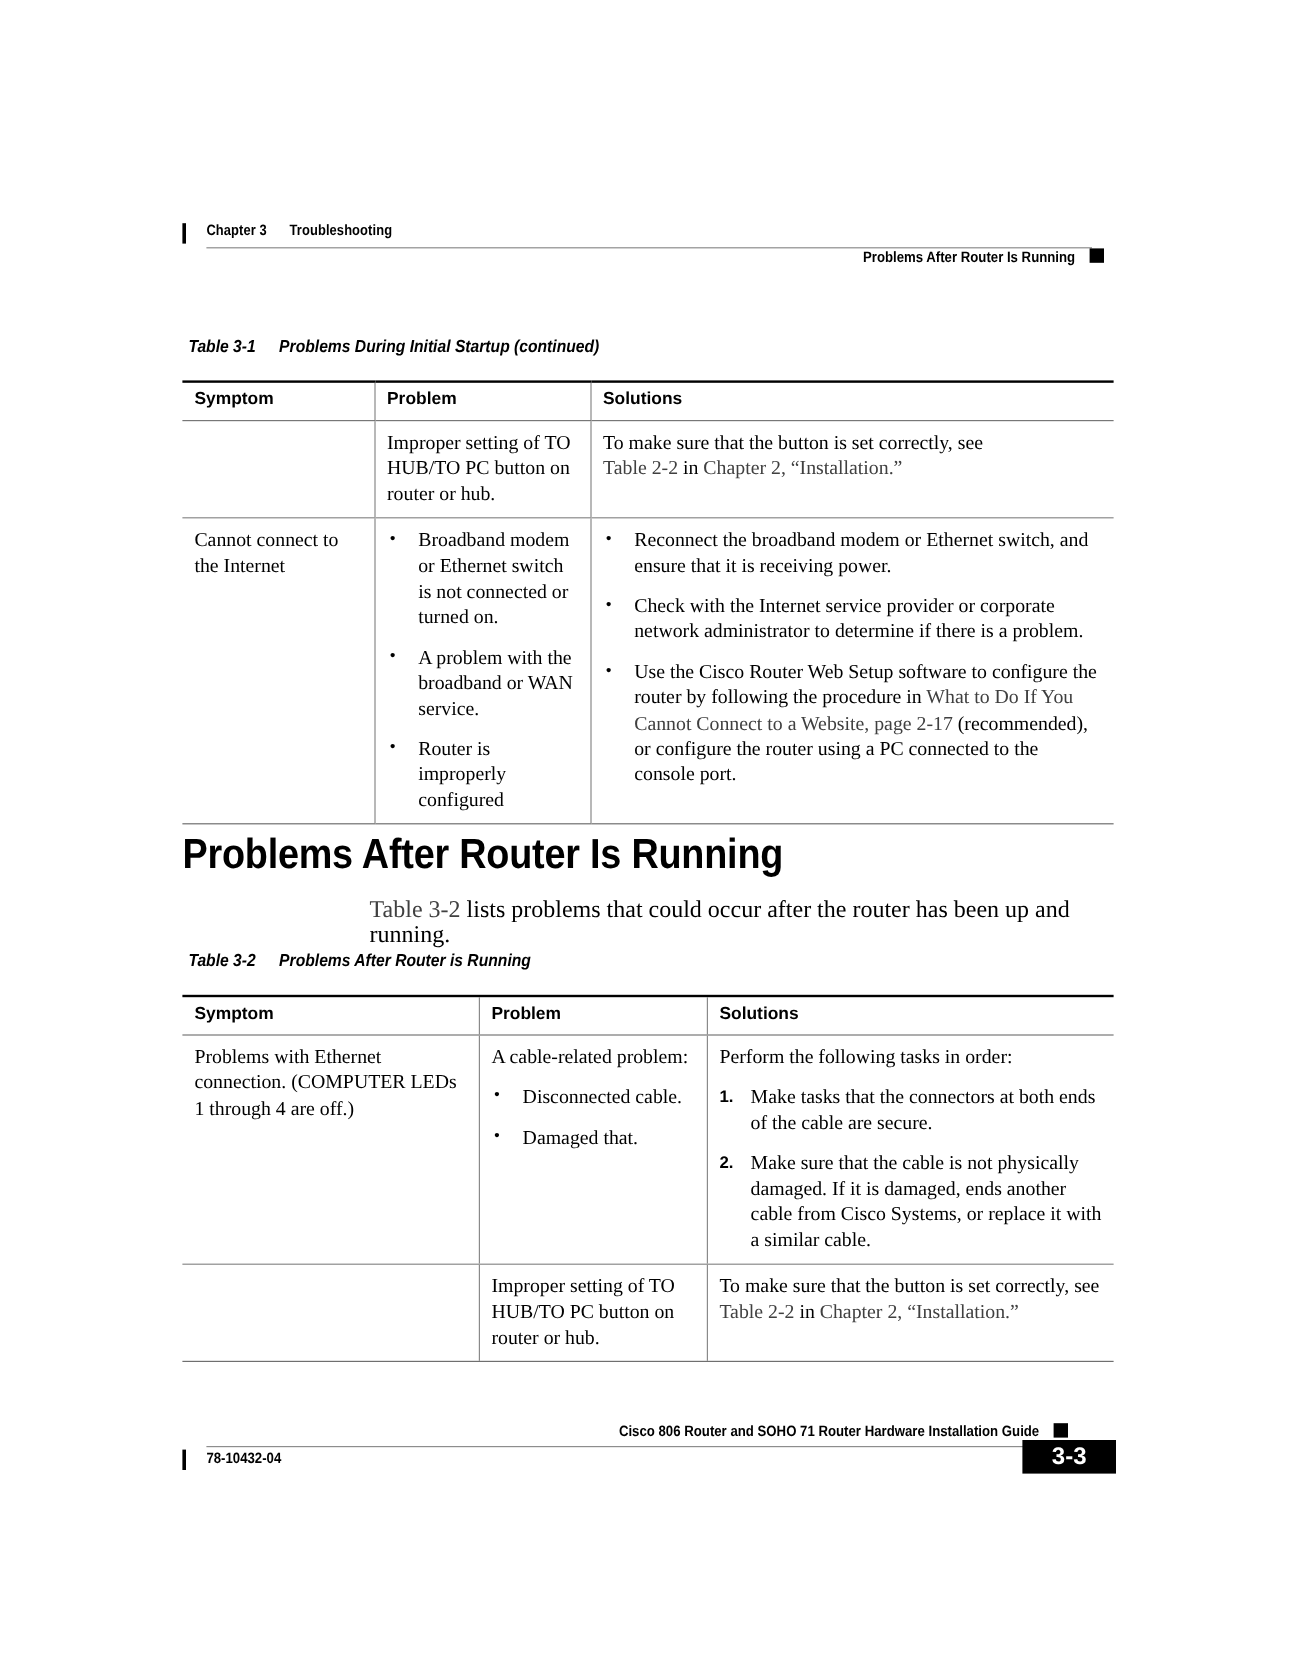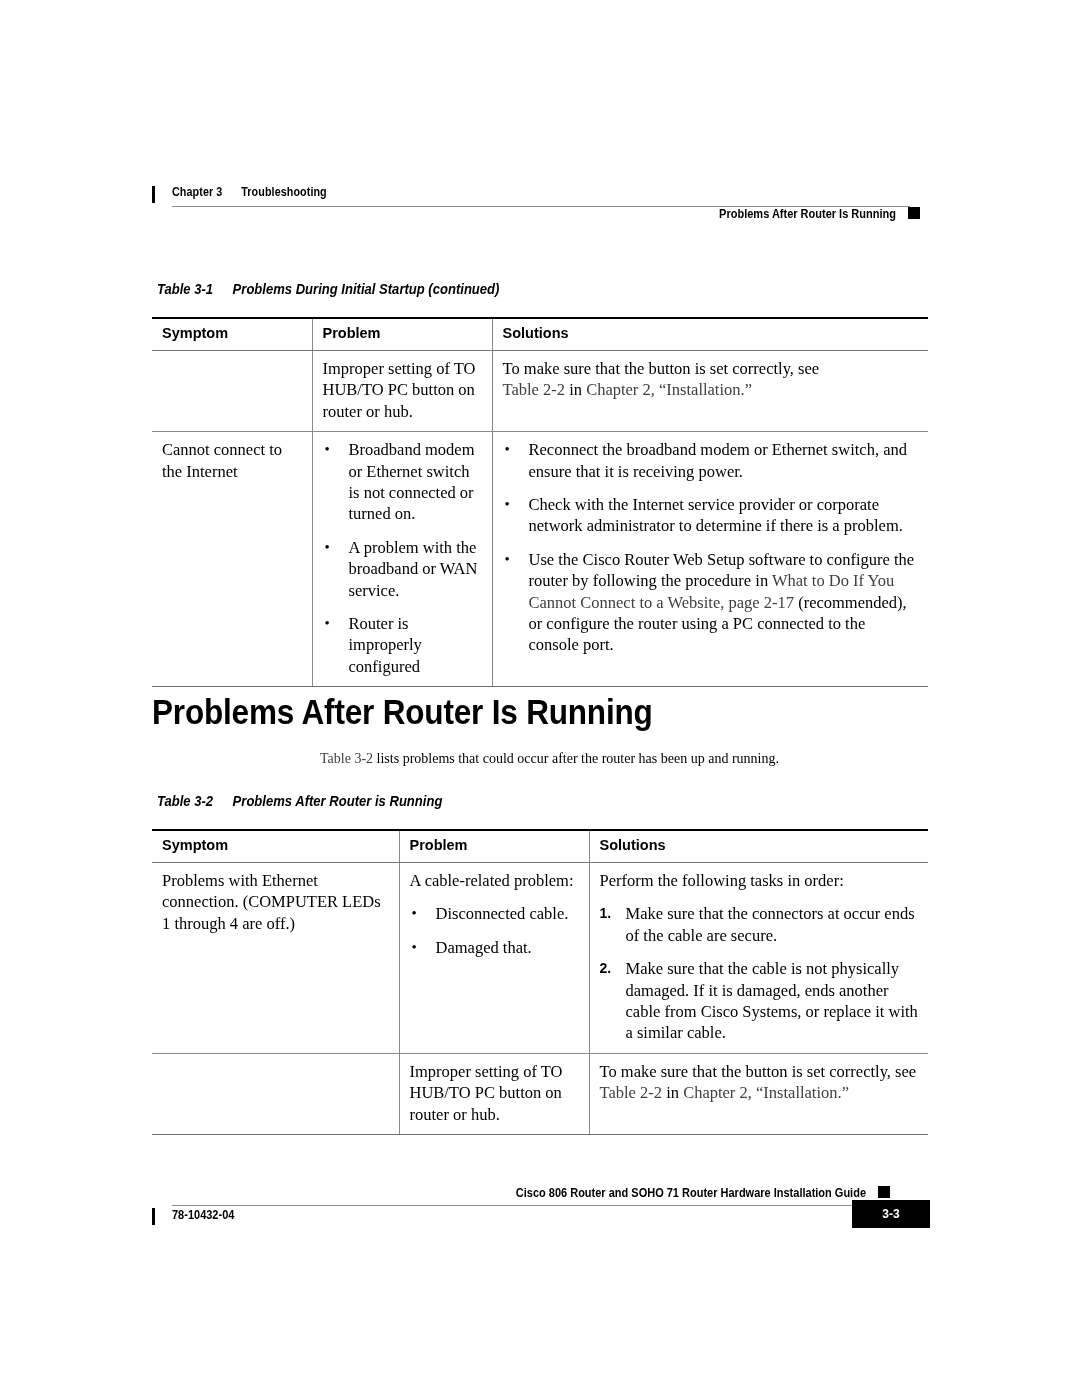--- a/index.html
+++ b/index.html
@@ -166,24 +166,24 @@
     font-weight: bold;
     font-size: 35px;
     letter-spacing: -0.2px;
     white-space: nowrap;
     transform: scaleX(0.9);
     transform-origin: left center;
   }
 
   .intro {
     position: absolute;
-    left: 320px;
+    left: 308px;
     top: 748px;
     width: 612px;
-    font-size: 14px;
+    font-size: 20px;
     line-height: 21px;
   }
 
   
   .foot {
     position: absolute;
     left: 152px;
     top: 1186px;
     width: 776px;
     height: 46px;
@@ -237,21 +237,21 @@
   .foot-pagebox {
     position: absolute;
     right: -2px;
     top: 14px;
     width: 78px;
     height: 28px;
     background: #000;
     color: #fff;
     font-family: "Liberation Sans Narrow", "Liberation Sans", sans-serif;
     font-weight: bold;
-    font-size: 12px;
+    font-size: 20px;
     text-align: center;
     line-height: 28px;
   }
 </style>
 </head>
 <body>
 
 <div class="page">
 
   <div class="runhead">
@@ -343,21 +343,21 @@
         <td class="colsep">
           <p class="lead">A cable-related problem:</p>
           <ul class="b">
             <li><span class="mk">•</span><span>Disconnected cable.</span></li>
             <li><span class="mk">•</span><span>Damaged that.</span></li>
           </ul>
         </td>
         <td class="colsep">
           <p class="lead">Perform the following tasks in order:</p>
           <ol class="n">
-            <li><span class="mk">1.</span><span>Make sure that the connectors at occur ends of the cable are secure.</span></li>
+            <li><span class="mk">1.</span><span>Make tasks that the connectors at both ends of the cable are secure.</span></li>
             <li><span class="mk">2.</span><span>Make sure that the cable is not physically damaged. If it is damaged, ends another cable from Cisco Systems, or replace it with a similar cable.</span></li>
           </ol>
         </td>
       </tr>
       <tr>
         <td></td>
         <td class="colsep">
           <p class="para">Improper setting of TO HUB/TO PC button on router or hub.</p>
         </td>
         <td class="colsep">

